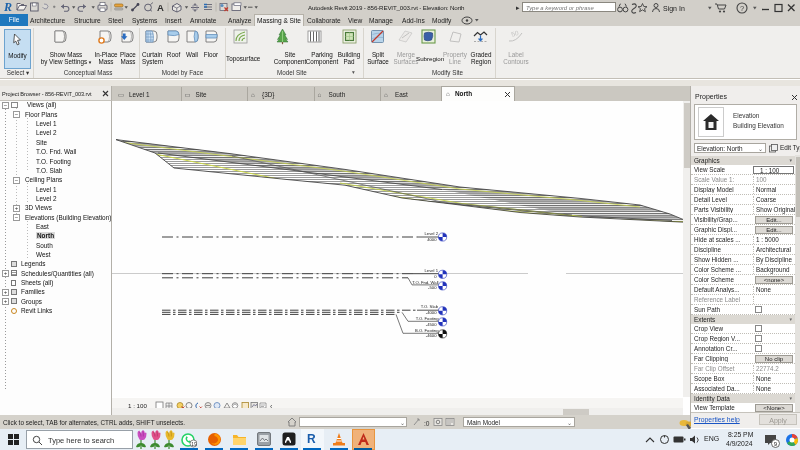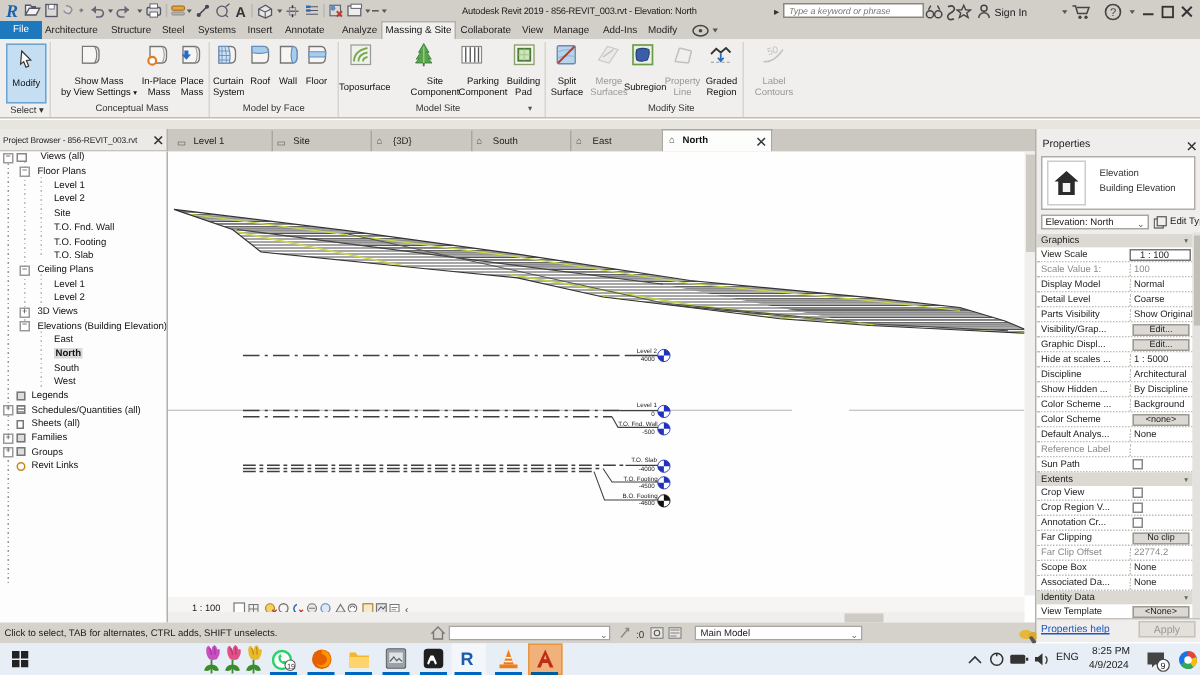--- a/index.html
+++ b/index.html
@@ -648,20 +648,27 @@
     <path d="M7 6 l3 5 2 -2 -3 -4 z" fill="#555"></path>
   </svg>
 </div>
 <div class="abs" id="taskbar">
   <svg class="abs" style="left:8px;top:5px" width="11" height="11">
     <rect x="0" y="0" width="5" height="5" fill="#222"></rect>
       <rect x="6" y="0" width="5" height="5" fill="#222"></rect>
     <rect x="0" y="6" width="5" height="5" fill="#222"></rect>
       <rect x="6" y="6" width="5" height="5" fill="#222"></rect>
   </svg>
+  <div class="abs" style="left:26px;top:1px;width:107px;height:19px;background:#fff;border:1px solid #98a0a8;">
+    <svg class="abs" style="left:5px;top:4px" width="11" height="11">
+        <circle cx="4.5" cy="4.5" r="3.2" fill="none" stroke="#444" stroke-width="1"></circle>
+        <path d="M7 7 l3 3" stroke="#444" stroke-width="1"></path>
+      </svg>
+    <div class="t" style="left:21px;top:5px;font-size:7.5px;color:#333">Type here to search</div>
+  </div>
   <svg class="abs" style="left:135px;top:1px" width="42" height="20">
     <g>
       <path d="M6 10 v9" stroke="#3d8b2f" stroke-width="1.2"></path>
       <path d="M6 13 q-4 0 -5 4 q4 1 5 -2 M6 13 q4 0 5 4 q-4 1 -5 -2" fill="#3d8b2f"></path>
       <path d="M2.5 3 q0 -2 1.8 -2.5 q1.7 2 1.7 3.5 q0 -3 2 -4 q1.8 1 1.8 3 q1.5 -1 1.7 .5 q.3 3 -2 6 q-3 1 -5 0 q-2.3 -3 -2 -6.5" fill="#c94fc0"></path>
       <path d="M4.5 2 q1.5 2 1.5 4.5 M8 1.5 q.5 2 .3 5" stroke="#a12d98" stroke-width="0.7" fill="none"></path>
     </g>
     <g transform="translate(14,0)">
       <path d="M6 10 v9" stroke="#3d8b2f" stroke-width="1.2"></path>
       <path d="M6 13 q-4 0 -5 4 q4 1 5 -2 M6 13 q4 0 5 4 q-4 1 -5 -2" fill="#3d8b2f"></path>

